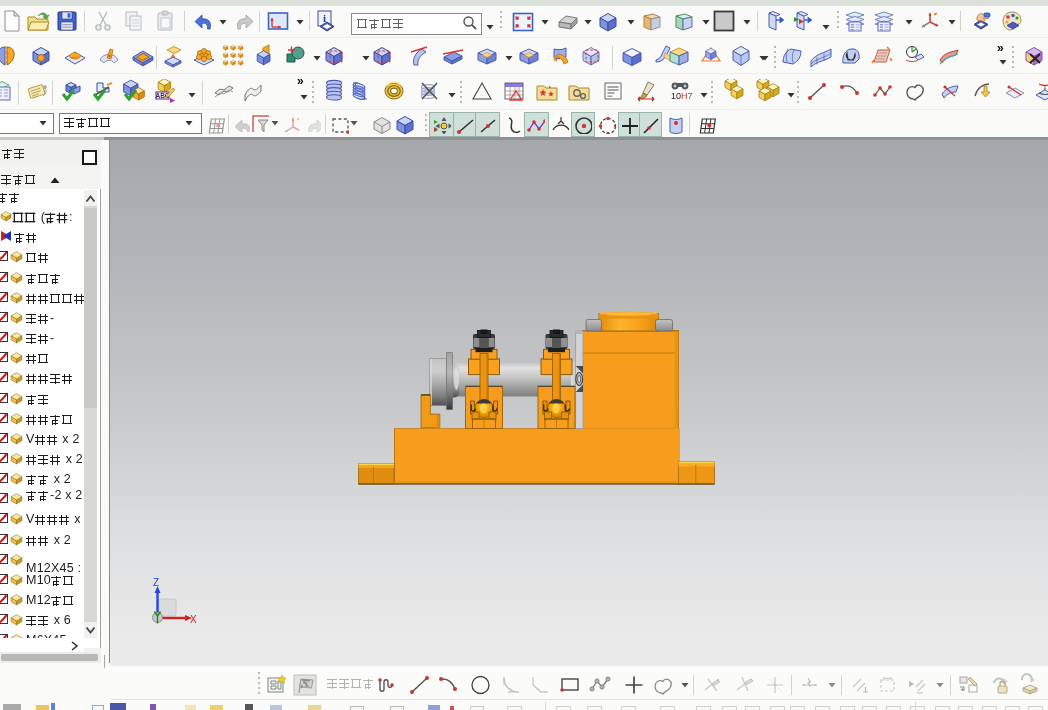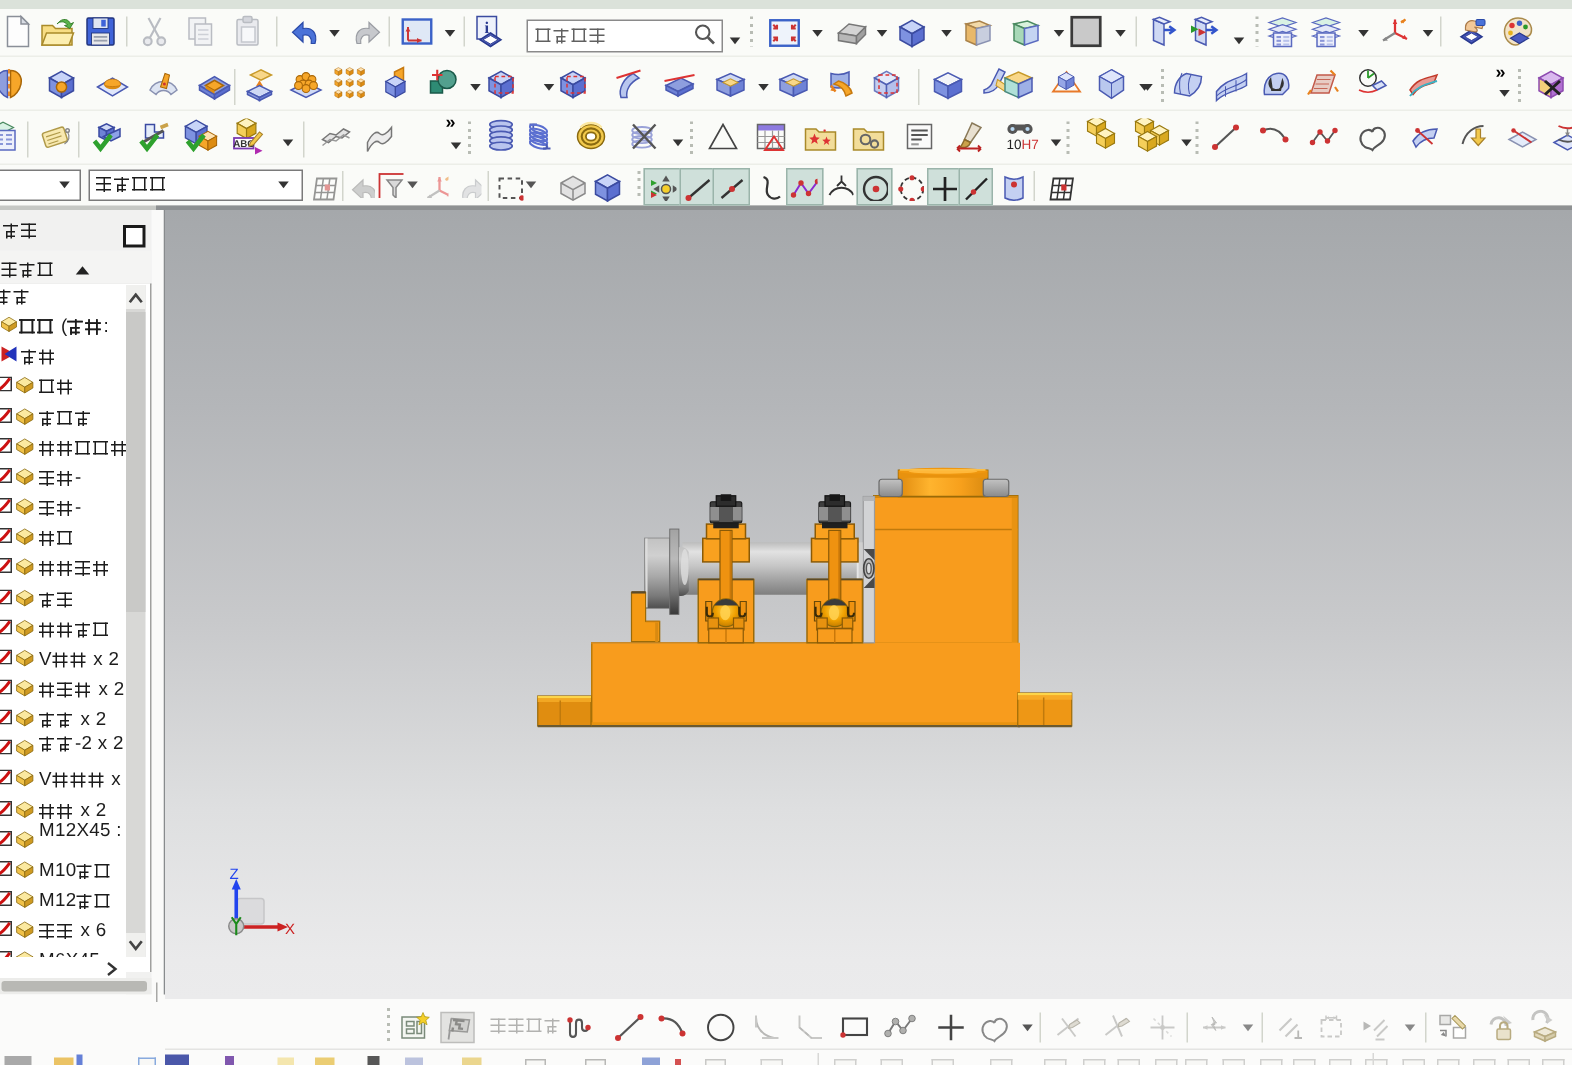--- a/index.html
+++ b/index.html
@@ -1042,21 +1042,21 @@
     <rect x="0.5" y="0.5" width="9" height="9" fill="#fff" stroke="#333"></rect>
     <path d="M1.5 8.5 C4 7 6.5 4 8.5 1.2" stroke="#cc1111" stroke-width="2" fill="none"></path>
   </svg>
 <svg class="ab" style="left:10px;top:553px;" width="13" height="13" viewBox="0 0 13 13">
     <g transform="scale(0.5416666666666666)">
       <polygon points="2,9 12,3 22,9 12,15" fill="#fbe9a0" stroke="#8a6a10"></polygon>
       <polygon points="2,9 12,15 12,22 2,16" fill="#f0c24a" stroke="#8a6a10"></polygon>
       <polygon points="22,9 12,15 12,22 22,16" fill="#cf9a22" stroke="#8a6a10"></polygon>
     </g>
   </svg>
-<div class="ab zh" style="left:26px;top:548px"><span class="lt k">M</span><span class="lt k">1</span><span class="lt k">2</span><span class="lt k">X</span><span class="lt k">4</span><span class="lt k">5</span><span class="lt">&nbsp;</span><span class="lt k">:</span></div>
+<div class="ab zh" style="left:26px;top:563px"><span class="lt k">M</span><span class="lt k">1</span><span class="lt k">2</span><span class="lt k">X</span><span class="lt k">4</span><span class="lt k">5</span><span class="lt">&nbsp;</span><span class="lt k">:</span></div>
 <svg class="ab" style="left:-2px;top:574px;" width="10" height="10" viewBox="0 0 10 10">
     <rect x="0.5" y="0.5" width="9" height="9" fill="#fff" stroke="#333"></rect>
     <path d="M1.5 8.5 C4 7 6.5 4 8.5 1.2" stroke="#cc1111" stroke-width="2" fill="none"></path>
   </svg>
 <svg class="ab" style="left:10px;top:573px;" width="13" height="13" viewBox="0 0 13 13">
     <g transform="scale(0.5416666666666666)">
       <polygon points="2,9 12,3 22,9 12,15" fill="#fbe9a0" stroke="#8a6a10"></polygon>
       <polygon points="2,9 12,15 12,22 2,16" fill="#f0c24a" stroke="#8a6a10"></polygon>
       <polygon points="22,9 12,15 12,22 22,16" fill="#cf9a22" stroke="#8a6a10"></polygon>
     </g>

